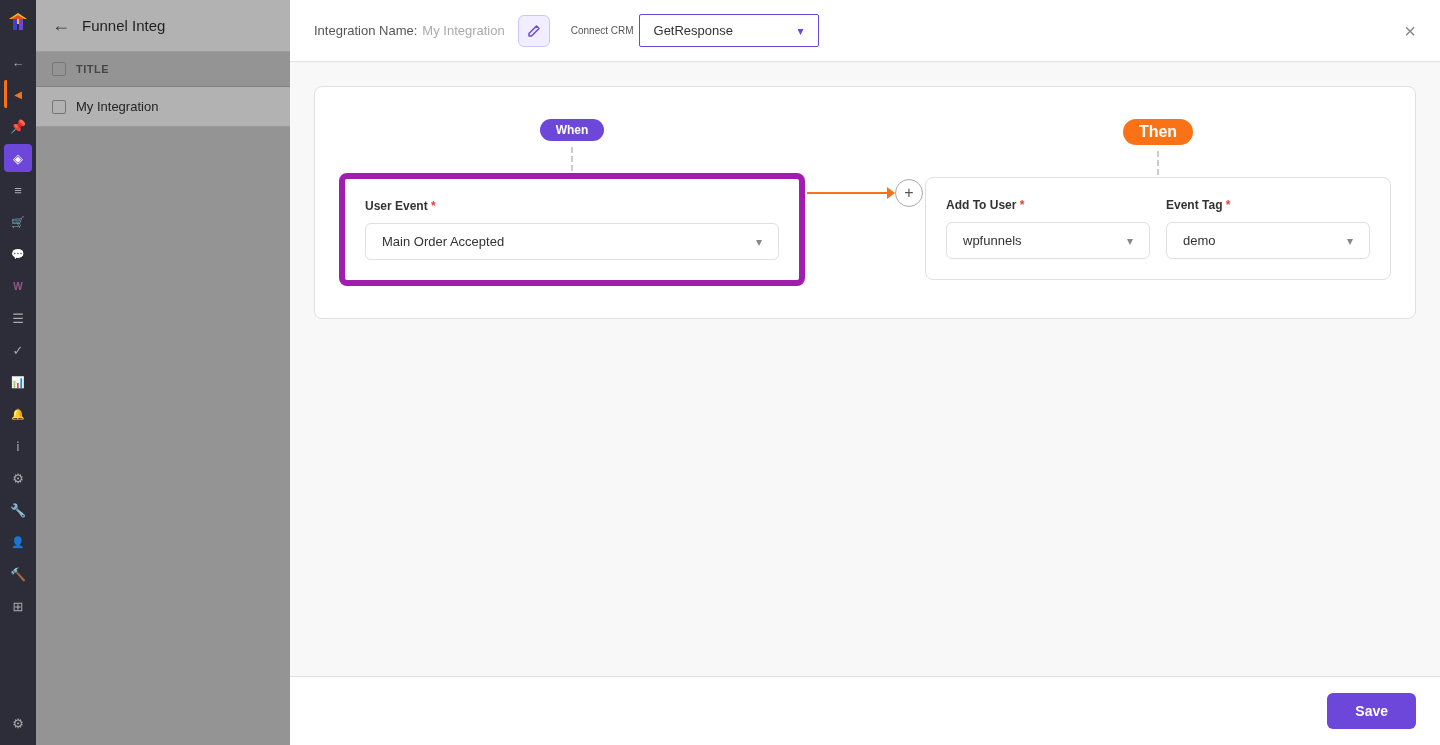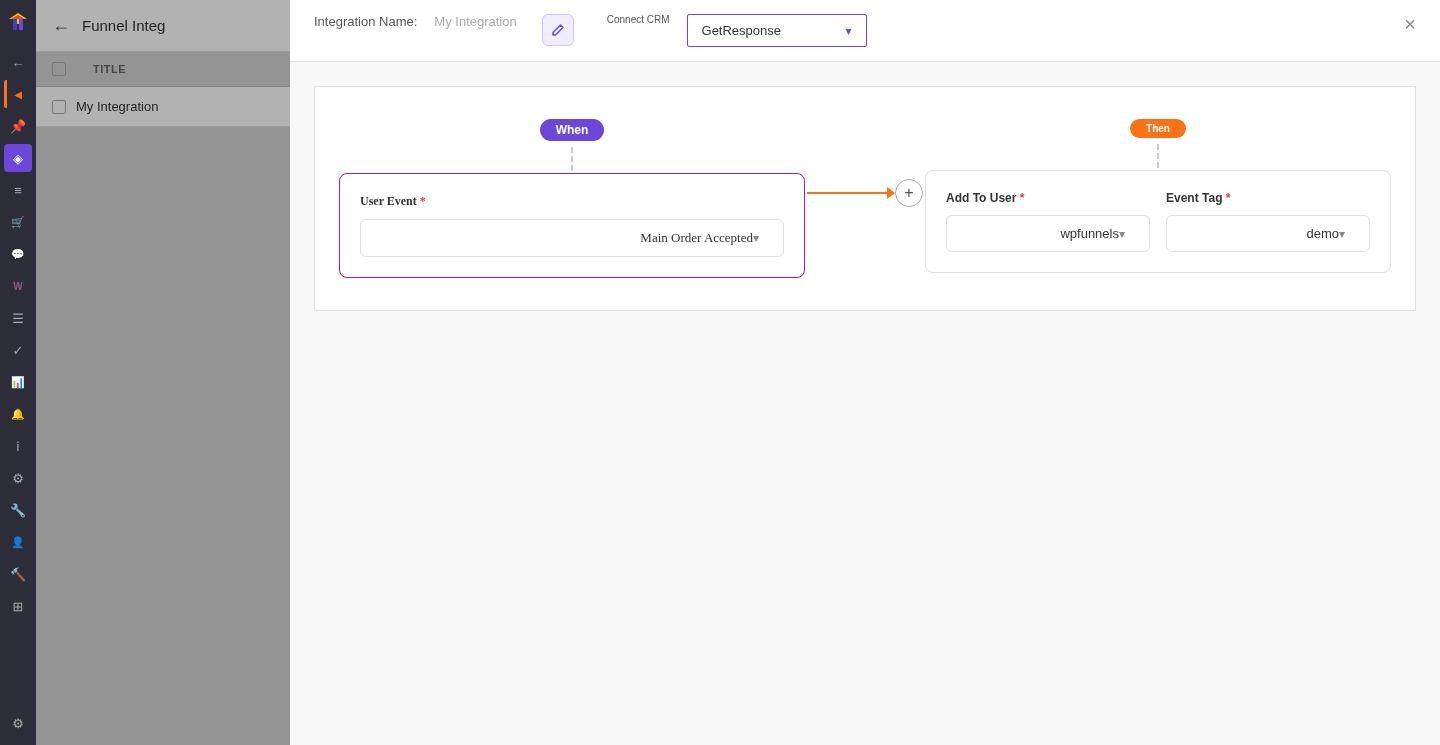--- a/index.html
+++ b/index.html
@@ -92,21 +92,21 @@
     .panel-title {
       font-size: 15px;
       font-weight: 400;
       color: #333;
     }
 
     .table-header {
       display: flex;
       align-items: center;
       padding: 10px 16px;
-      gap: 27px;
+      gap: 10px;
       background: #d4d4d4;
       border-bottom: 1px solid #bbb;
     }
 
     .table-header span {
       font-size: 11px;
       font-weight: 700;
       color: #666;
       letter-spacing: 0.5px;
       text-transform: uppercase;
@@ -152,24 +152,24 @@
       background: white;
       width: 1150px;
       height: 745px;
       display: flex;
       flex-direction: column;
       position: relative;
     }
 
     .modal-header {
       display: flex;
-      align-items: flex-start;
+      align-items: center;
       padding: 14px 24px;
       border-bottom: 1px solid #e0e0e0;
-      gap: 17px;
+      gap: 5px;
       background: white;
     }
 
     .integration-name-label {
       font-size: 13px;
       color: #555;
       font-weight: 500;
     }
 
     .integration-name-value {
@@ -233,21 +233,21 @@
 
     .modal-body {
       flex: 1;
       padding: 24px;
       background: #f8f8f8;
       overflow-y: auto;
     }
 
     .workflow-card {
       background: white;
-      border-radius: 0;
+      border-radius: 8px;
       border: 1px solid #e0e0e0;
       padding: 32px 24px;
       position: relative;
     }
 
     .workflow-row {
       display: flex;
       align-items: flex-start;
       gap: 0;
     }
@@ -267,58 +267,57 @@
       font-size: 12px;
       font-weight: 600;
       padding: 4px 16px;
       border-radius: 20px;
       margin-bottom: 4px;
     }
 
     .badge-then {
       background: #f97316;
       color: white;
-      font-size: 10px;
+      font-size: 16px;
       font-weight: 600;
       padding: 4px 16px;
       border-radius: 20px;
       margin-bottom: 4px;
     }
 
     .dashed-line-v {
       width: 1px;
       height: 24px;
       border-left: 2px dashed #ccc;
       margin: 2px auto;
     }
 
     .section-box {
-      border: 1px solid #a21caf;
+      border: 6px solid #a21caf;
       border-radius: 8px;
       padding: 20px;
       width: 100%;
-      font-family: Liberation Serif, serif;
     }
 
     .field-label {
       font-size: 12px;
       font-weight: 600;
       color: #333;
       margin-bottom: 10px;
     }
 
     .field-label .required {
       color: #e53e3e;
     }
 
     .dropdown-select {
       display: flex;
       align-items: center;
-      justify-content: flex-end;
-      padding: 10px 24px;
+      justify-content: space-between;
+      padding: 10px 16px;
       border: 1px solid #e0e0e0;
       border-radius: 6px;
       cursor: pointer;
       background: white;
       width: 100%;
     }
 
     .dropdown-select span {
       font-size: 13px;
       color: #333;
@@ -544,16 +543,19 @@
                       <span class="chevron">▾</span>
                     </div>
                   </div>
                 </div>
               </div>
 
             </div>
           </div>
         </div>
 
+        <div class="modal-footer">
+          <button class="save-btn">Save</button>
+        </div>
       </div>
     </div>
   </div>
 </div>
 
 </body></html>

